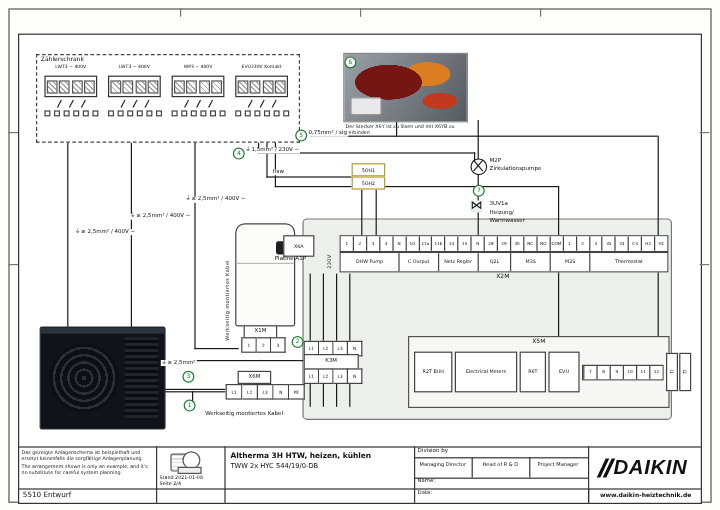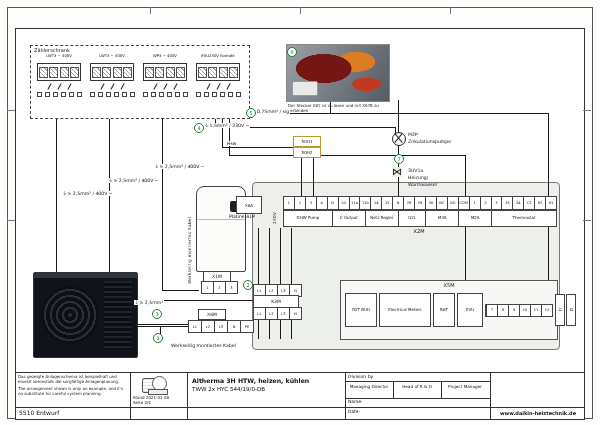--- a/index.html
+++ b/index.html
@@ -435,14 +435,19 @@
   </div>
   <div class="tb-text title1">Altherma 3H HTW, heizen, kühlen</div>
   <div class="tb-text title2">TWW 2x HYC 544/19/0-DB</div>
   <div class="tb-text division">Division by</div>
   <div class="role" style="left:346px;">Managing Director</div>
   <div class="role" style="left:394px;">Head of R &amp; D</div>
   <div class="role" style="left:442px;">Project Manager</div>
   <div class="namedate" style="top:399px;">Name:</div>
   <div class="namedate" style="top:409px;">Date:</div>
   <div class="docnum">5510 Entwurf</div>
+  <div class="daikin">
+    <i class="stripe"></i>
+      <i class="stripe"></i>
+    <span class="word">DAIKIN</span>
+  </div>
   <div class="website">www.daikin-heiztechnik.de</div>
 </div>
 
 </body></html>

